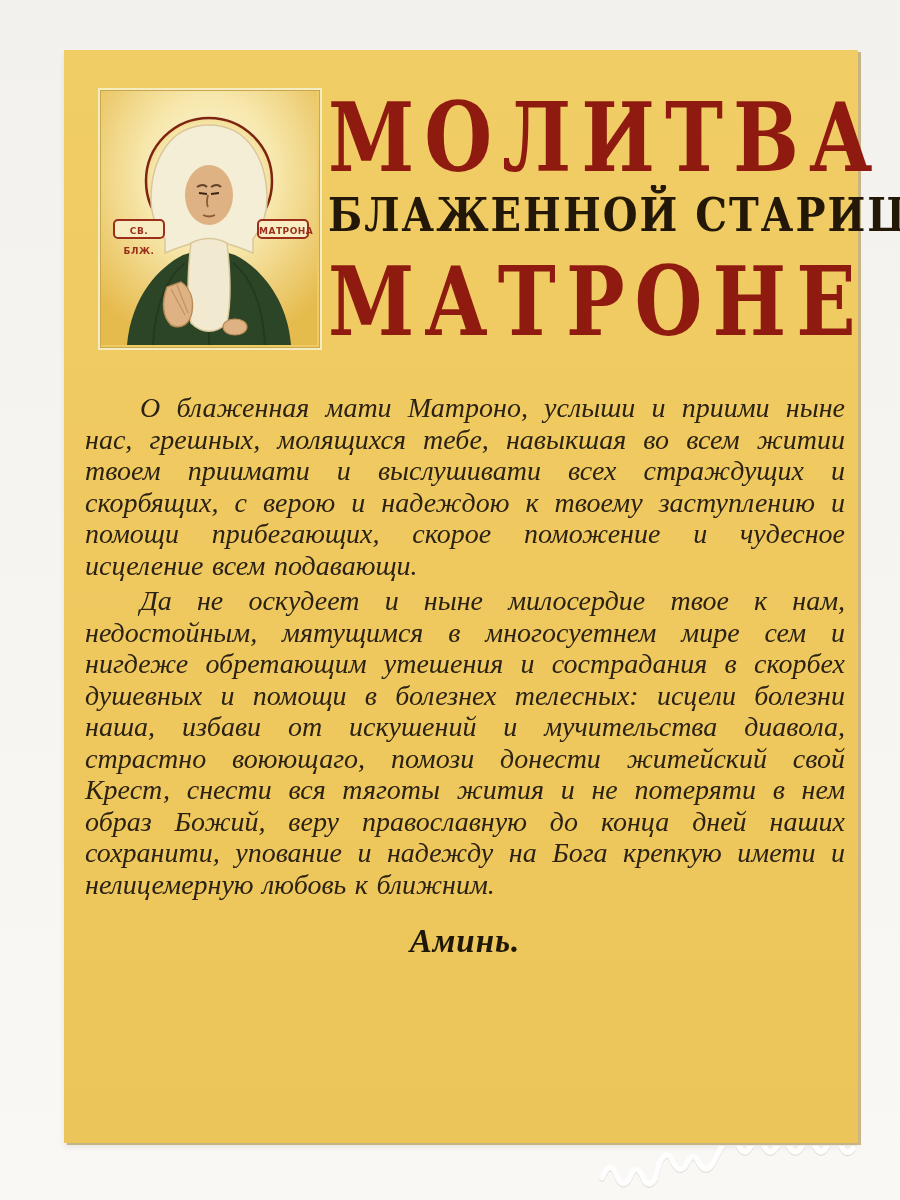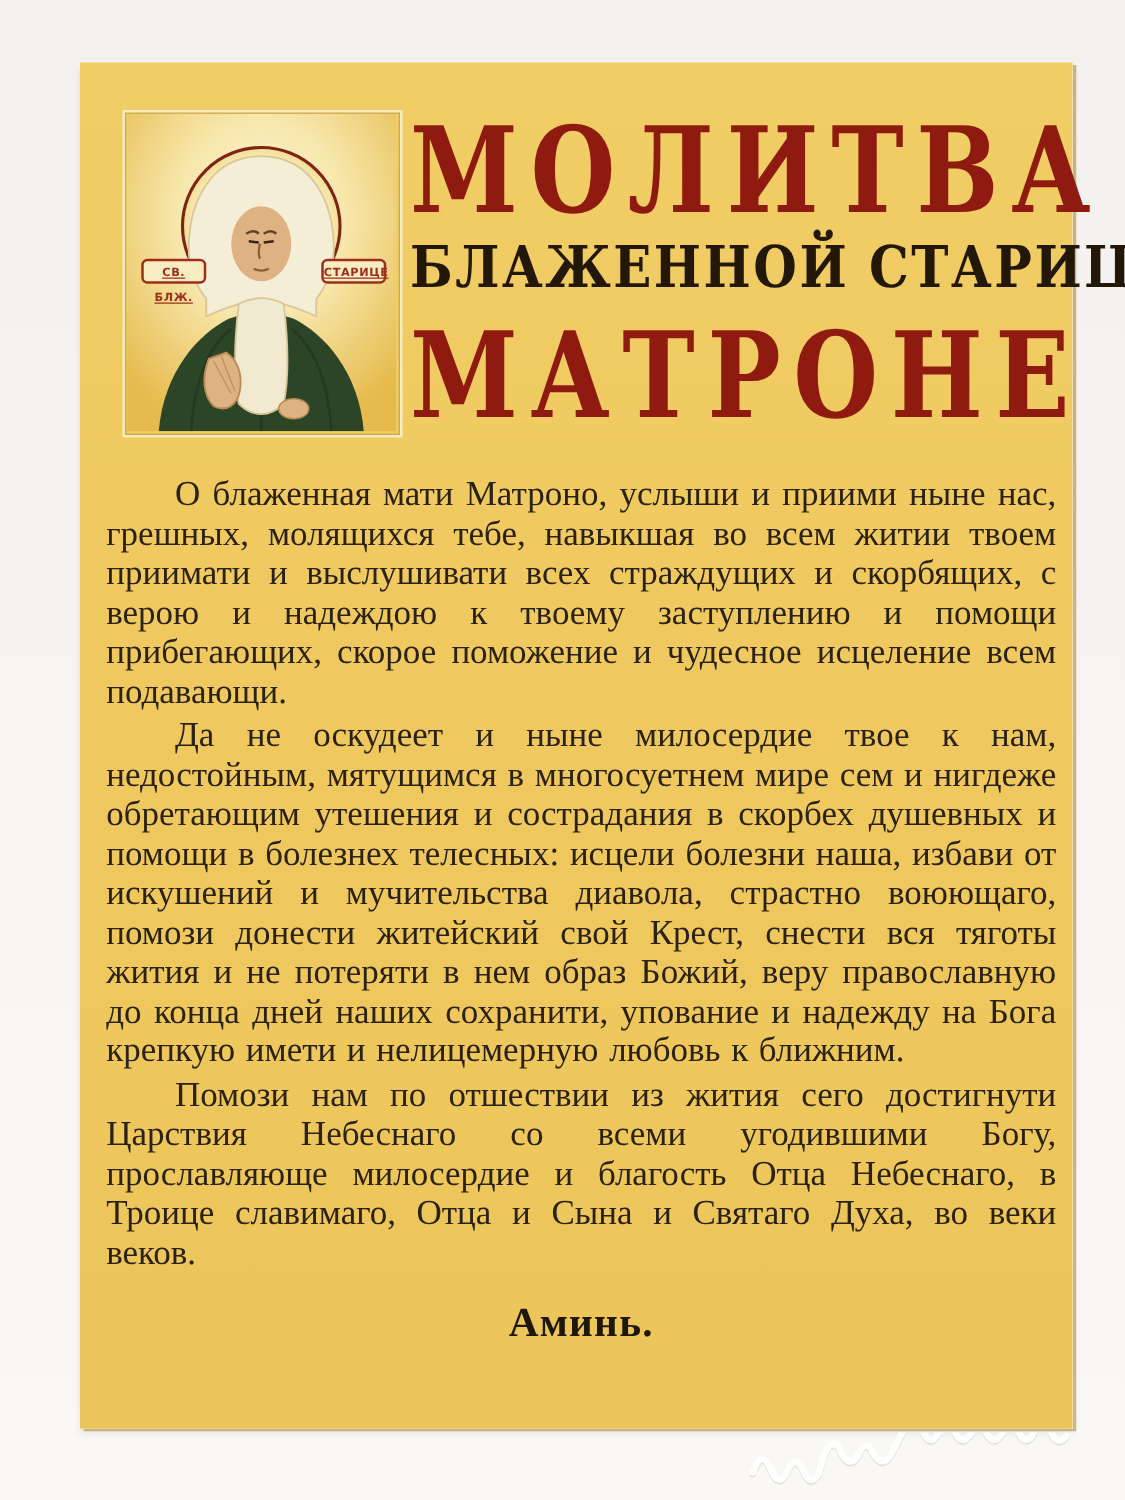--- a/index.html
+++ b/index.html
@@ -16,26 +16,25 @@
   }
   
   .icon-frame{
     position:absolute;left:36px;top:40px;width:218px;height:256px;
     border:1px solid #c9a84d;
     box-shadow:0 0 0 2px #f6ecc2;
     overflow:hidden;
   }
   .icon-frame svg{display:block;}
   .plaque{
-    position:absolute;top:116px;height:20px;line-height:20px;
+    position:absolute;top:128px;height:20px;line-height:20px;
     background:#f8edc2;border:2px solid #9c2f1b;border-radius:5px;
     color:#9c2f1b;font-family:"DejaVu Sans", sans-serif;
     font-size:9px;font-weight:bold;text-align:center;letter-spacing:.5px;
     box-sizing:border-box;
-    text-decoration:underline;
   }
   .plaque.left{left:12px;width:52px;}
   .plaque.right{left:156px;width:52px;}
   
   .titles{position:absolute;left:264px;right:4px;top:36px;text-align:center;}
   .title-main{
     position:absolute;left:0;right:0;
     font-family:"DejaVu Serif", serif;font-weight:bold;
     font-size:78px;line-height:1;letter-spacing:10px;
     color:#8f1a10;transform:scaleY(1.22);transform-origin:top center;
@@ -45,22 +44,23 @@
   .title-3{top:168px;}
   .title-sub{
     position:absolute;left:0;right:0;top:106px;
     font-family:"DejaVu Serif", serif;font-weight:bold;
     font-size:40px;line-height:1;letter-spacing:2px;
     color:#231807;transform:scaleY(1.15);transform-origin:top center;
     white-space:nowrap;
   }
   
   .prayer-body{
-    position:absolute;left:21px;width:760px;top:330px;
+    position:absolute;left:21px;width:760px;top:342px;
     color:#2b2214;
+    font-style:italic;
   }
   .prayer-body p{
     margin:0 0 4px 0;
     font-size:28px;line-height:31.5px;
     text-align:justify;text-indent:55px;
     word-spacing:1.5px;
   }
   .amen{
     margin-top:23px;text-align:center;
     font-size:33px;font-weight:bold;color:#1f1808;letter-spacing:1px;
@@ -103,33 +103,32 @@
       <ellipse cx="108" cy="104" rx="24" ry="30" fill="#dfb284"></ellipse>
       <path d="M96,96 q6,-4 10,0 M110,96 q6,-4 10,0" stroke="#4a2e1a" stroke-width="2" fill="none" opacity=".85"></path>
       <path d="M98,102 l8,1 M110,103 l8,-1" stroke="#3c2413" stroke-width="2" fill="none"></path>
       <path d="M107,104 q-2,8 0,12 M102,124 q6,3 12,0" stroke="#8a5c33" stroke-width="1.8" fill="none"></path>
 
       <path d="M66,196 C60,212 62,226 70,234 C80,239 89,233 91,221 C93,208 89,197 80,191 Z" fill="#dfb284" stroke="#b98c57" stroke-width="1.5"></path>
       <path d="M70,198 l14,26 M76,194 l11,28" stroke="#b98c57" stroke-width="1.2" opacity=".8"></path>
       <ellipse cx="134" cy="236" rx="12" ry="8" fill="#dfb284" stroke="#b98c57" stroke-width="1.2"></ellipse>
     </svg>
     <div class="plaque left">СВ. БЛЖ.</div>
-    <div class="plaque right">СТАРИЦЕ</div>
+    <div class="plaque right">МАТРОНА</div>
   </div>
 
   <div class="titles">
     <div class="title-main title-1">МОЛИТВА</div>
     <div class="title-sub">БЛАЖЕННОЙ СТАРИЦЕ</div>
     <div class="title-main title-3">МАТРОНЕ</div>
   </div>
 
   <div class="prayer-body">
     <p>О блаженная мати Матроно, услыши и приими ныне нас, грешных, молящихся тебе, навыкшая во всем житии твоем приимати и выслушивати всех страждущих и скорбящих, с верою и надеждою к твоему заступлению и помощи прибегающих, скорое поможение и чудесное исцеление всем подавающи.</p>
     <p>Да не оскудеет и ныне милосердие твое к нам, недостойным, мятущимся в многосуетнем мире сем и нигдеже обретающим утешения и сострадания в скорбех душевных и помощи в болезнех телесных: исцели болезни наша, избави от искушений и мучительства диавола, страстно воюющаго, помози донести житейский свой Крест, снести вся тяготы жития и не потеряти в нем образ Божий, веру православную до конца дней наших сохранити, упование и надежду на Бога крепкую имети и нелицемерную любовь к ближним.</p>
-    <p>Помози нам по отшествии из жития сего достигнути Царствия Небеснаго со всеми угодившими Богу, прославляюще милосердие и благость Отца Небеснаго, в Троице славимаго, Отца и Сына и Святаго Духа, во веки веков.</p>
     <div class="amen">Аминь.</div>
   </div>
 
 </div>
 
 <svg class="watermark" width="292" height="52" viewBox="0 0 292 52">
   <path d="M6,32 q8,-20 15,-2 q6,15 13,1 q6,-15 13,0 q5,13 12,2 l4,-15 q8,-17 14,-2 q7,14 14,1 q6,-13 12,0 q7,12 14,0 l10,-19 q10,-15 16,2 q5,12 12,0 q6,-13 13,0 q6,12 13,0 q6,-13 12,0 q6,12 13,0 q7,-13 13,0 q6,12 12,0 q7,-15 14,0 q5,11 12,3" fill="none" stroke="#ffffff" stroke-width="5.5" stroke-linecap="round"></path>
 </svg>
 
 </body></html>

